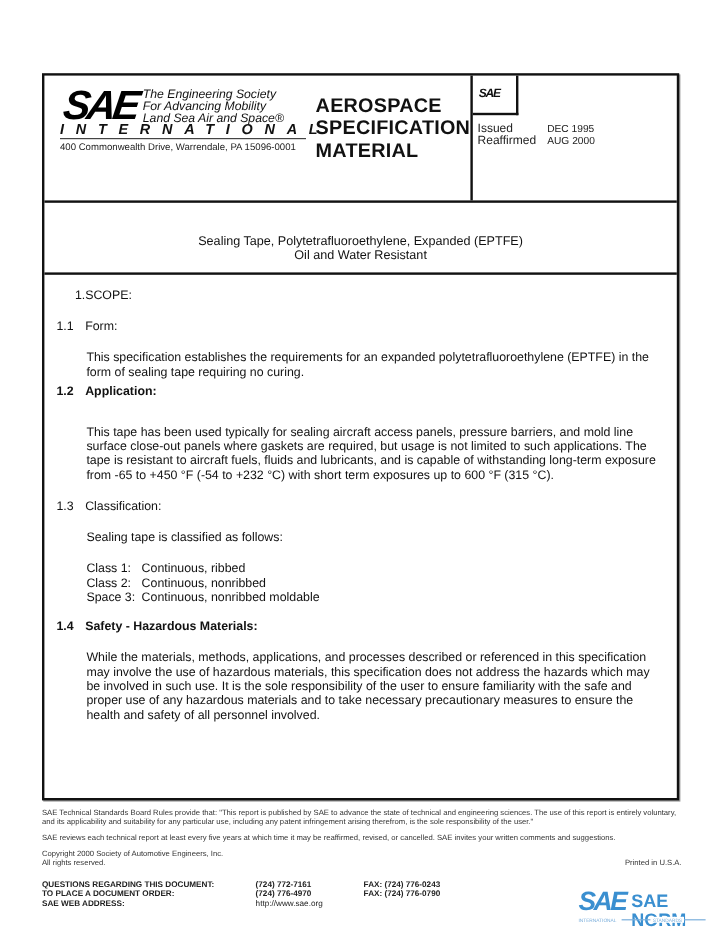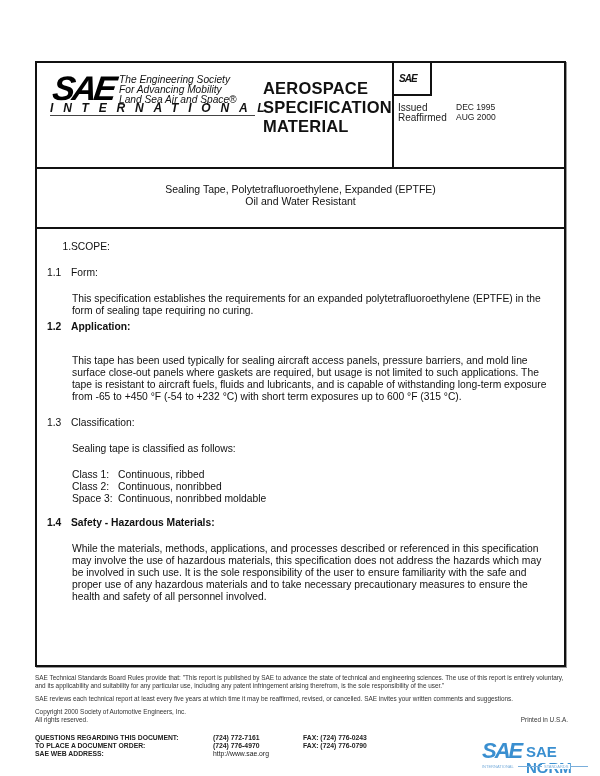--- a/index.html
+++ b/index.html
@@ -14,21 +14,21 @@
   .tagline { position:absolute; left:82px; top:12px; font-size:10.2px; font-weight:normal; font-style:italic; line-height:10px; }
   .intl { position:absolute; left:13px; top:38px; font-size:12px; font-weight:bold; font-style:italic; letter-spacing:9.8px; line-height:14px; }
   .intl-rule { position:absolute; left:13px; top:52px; width:205px; height:1px; background:#444; }
   .address { position:absolute; left:13px; top:55px; font-size:8px; line-height:10px; color:#222; }
   .spec-title { position:absolute; left:226px; top:16px; font-size:16.5px; font-weight:bold; line-height:19px; letter-spacing:0.2px; }
   .sae-small { position:absolute; left:5px; top:10px; font-weight:bold; font-style:italic; font-size:10px; letter-spacing:-1px; }
   .ams { position:absolute; left:6px; top:10px; font-size:10px; font-weight:bold; }
   .issue { position:absolute; left:4px; top:40px; font-size:10px; line-height:9.5px; color:#222; }
   .issue-vals { position:absolute; left:62px; top:40px; font-size:8.5px; line-height:9.5px; color:#222; }
   .title-row { position:absolute; left:0; top:104px; width:527px; height:60px; border-bottom:2px solid #111; text-align:center; }
-  .title-row .t { font-size:10.5px; line-height:12px; padding-top:16px; }
+  .title-row .t { font-size:10.5px; line-height:12px; padding-top:28px; }
   .body { position:absolute; left:0; top:164px; width:527px; padding-left:10px; font-size:10.3px; line-height:12.1px; }
   .body .h { position:absolute; left:10px; }
   .body .num { display:inline-block; width:24px; }
   .p { position:absolute; left:35px; width:480px; }
   .footer { position:absolute; left:35px; width:535px; font-size:6.4px; line-height:7.6px; color:#333; }
   .contacts { position:absolute; left:35px; top:734px; font-size:6.8px; line-height:8px; font-weight:bold; color:#222; }
   .norm { position:absolute; left:482px; top:740px; width:110px; height:32px; }
 </style>
 </head>
 <body>
@@ -37,20 +37,21 @@
   <div class="hdr">
     <div class="hdr-left">
       <div class="logo-big">SAE</div>
       <div class="tagline">
         <div>The Engineering Society</div>
         <div>For Advancing Mobility</div>
         <div>Land Sea Air and Space®</div>
       </div>
       <div class="intl">INTERNATIONAL</div>
       <div class="intl-rule"></div>
+      <div class="address">400 Commonwealth Drive, Warrendale, PA 15096-0001</div>
       <div class="spec-title">
         <div>AEROSPACE</div>
         <div>SPECIFICATION</div>
         <div>MATERIAL</div>
       </div>
     </div>
     <div class="hdr-right">
       <div class="sae-cell">
         <span class="sae-small">SAE</span>
       </div>

